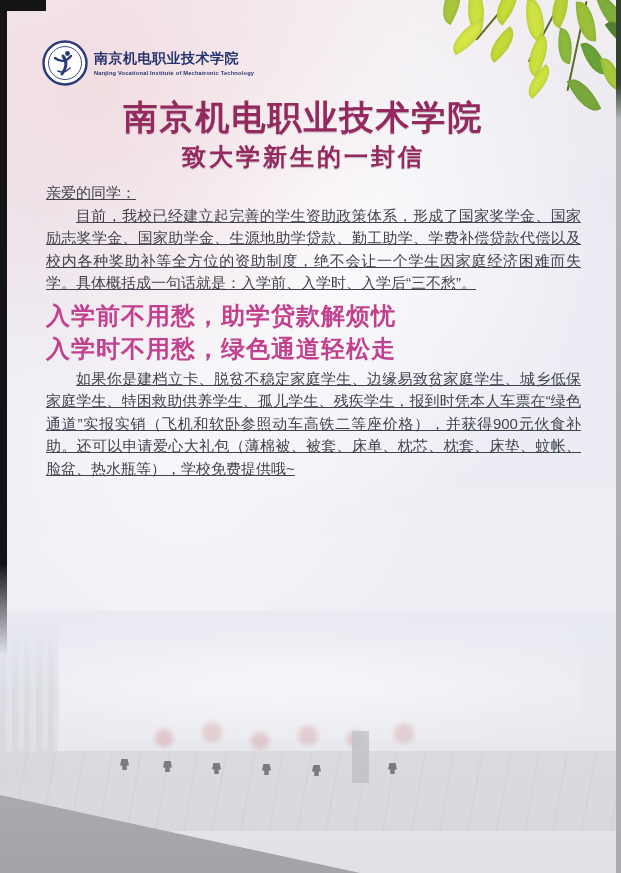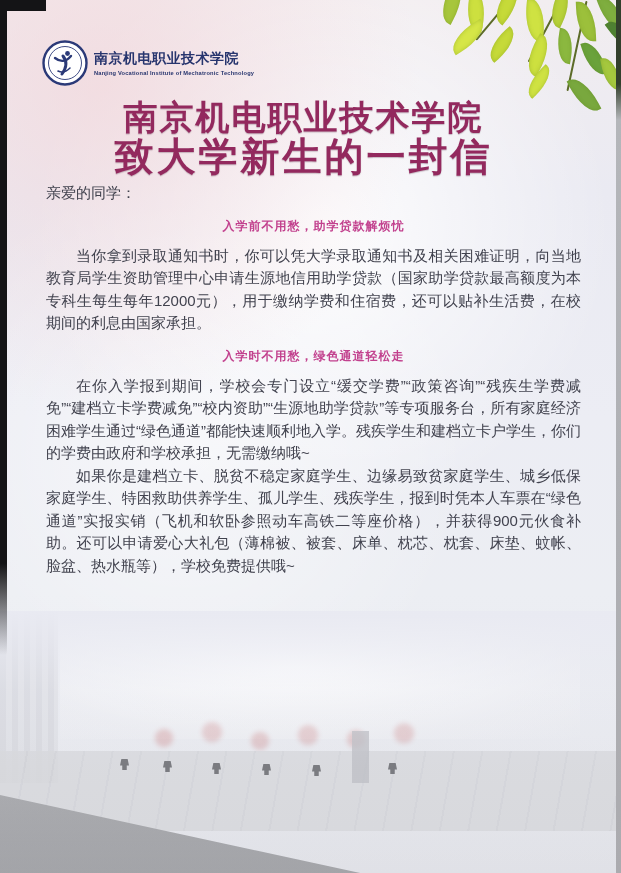--- a/index.html
+++ b/index.html
@@ -49,29 +49,29 @@
   .hdr{position:absolute;left:42px;top:40px;display:flex;align-items:center;z-index:10;}
   .emblem{width:46px;height:46px;flex:0 0 auto;}
   .logo-text{margin-left:6px;}
   .logo-cn{font-size:14px;font-weight:bold;color:var(--c-logo,#27356e);letter-spacing:.5px;font-family:"Liberation Sans","DejaVu Sans",sans-serif;}
   .logo-en{font-size:6px;font-weight:bold;color:var(--c-logo,#27356e);letter-spacing:.2px;margin-top:2px;transform:scale(.95);transform-origin:left;}
   
   .title{position:absolute;left:0;right:14px;top:98px;text-align:center;z-index:10;
     font-family:"Liberation Serif","DejaVu Serif",serif;font-weight:bold;
     color:var(--c-title,#93295e);text-shadow:0 1px 1px rgba(60,10,40,.25);}
   .title .t1{font-size:34px;line-height:40px;letter-spacing:2px;}
-  .title .t2{font-size:39px;line-height:38px;letter-spacing:3px;}
+  .title .t2{font-size:24px;line-height:38px;letter-spacing:3px;}
   
   .letter{position:absolute;left:46px;right:40px;top:182px;z-index:10;
     color:var(--c-body,#41424e);font-size:15px;line-height:22.5px;
     text-align:justify;word-break:break-all;}
-  .letter p{margin:0;}
+  .letter p{margin:0;text-decoration:underline;}
   .indent{text-indent:2em;}
-  .letter h2{margin:9px 0 7px;text-align:center;text-indent:0;
-    font-size:12px;line-height:24px;font-weight:bold;color:var(--c-head,#c2418e);letter-spacing:1px;}
+  .letter h2{margin:9px 0 7px;text-align:left;text-indent:0;
+    font-size:24px;line-height:24px;font-weight:bold;color:var(--c-head,#c2418e);letter-spacing:1px;}
 </style>
 </head>
 <body>
 
 <div class="page">
 
   <div class="photo">
     <div class="building"></div>
     <div class="wallpile"></div>
     <div class="stone-red"></div>
@@ -130,20 +130,19 @@
     </div>
   </header>
 
   <div class="title">
     <div class="t1">南京机电职业技术学院</div>
     <div class="t2">致大学新生的一封信</div>
   </div>
 
   <main class="letter">
     <p class="salutation">亲爱的同学：</p>
+    <p class="indent">目前，我校已经建立起完善的学生资助政策体系，形成了国家奖学金、国家励志奖学金、国家助学金、生源地助学贷款、勤工助学、学费补偿贷款代偿以及校内各种奖助补等全方位的资助制度，绝不会让一个学生因家庭经济困难而失学。具体概括成一句话就是：入学前、入学时、入学后“三不愁”。</p>
     <h2>入学前不用愁，助学贷款解烦忧</h2>
-    <p class="indent">当你拿到录取通知书时，你可以凭大学录取通知书及相关困难证明，向当地教育局学生资助管理中心申请生源地信用助学贷款（国家助学贷款最高额度为本专科生每生每年12000元），用于缴纳学费和住宿费，还可以贴补生活费，在校期间的利息由国家承担。</p>
     <h2>入学时不用愁，绿色通道轻松走</h2>
-    <p class="indent">在你入学报到期间，学校会专门设立“缓交学费”“政策咨询”“残疾生学费减免”“建档立卡学费减免”“校内资助”“生源地助学贷款”等专项服务台，所有家庭经济困难学生通过“绿色通道”都能快速顺利地入学。残疾学生和建档立卡户学生，你们的学费由政府和学校承担，无需缴纳哦~</p>
     <p class="indent">如果你是建档立卡、脱贫不稳定家庭学生、边缘易致贫家庭学生、城乡低保家庭学生、特困救助供养学生、孤儿学生、残疾学生，报到时凭本人车票在“绿色通道”实报实销（飞机和软卧参照动车高铁二等座价格），并获得900元伙食补助。还可以申请爱心大礼包（薄棉被、被套、床单、枕芯、枕套、床垫、蚊帐、脸盆、热水瓶等），学校免费提供哦~</p>
   </main>
 
 </div>
 
 </body></html>

